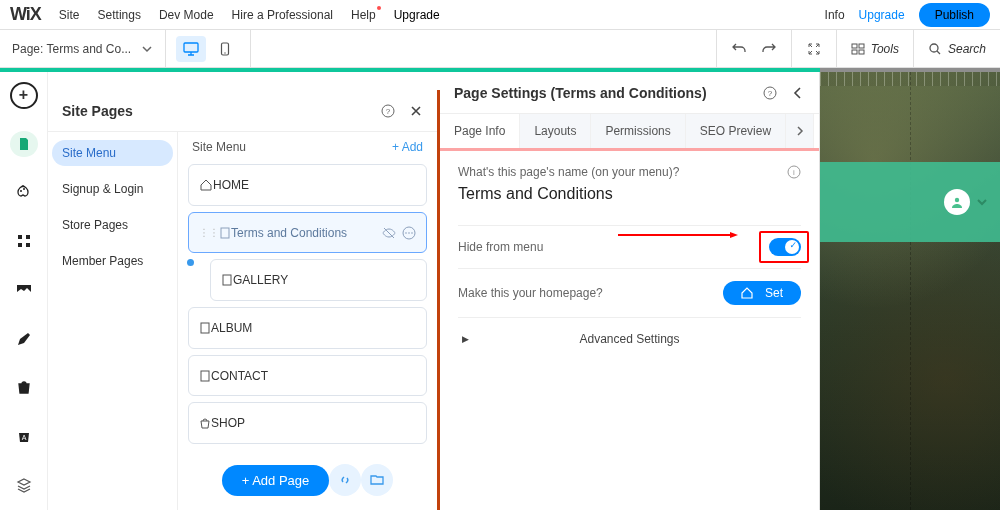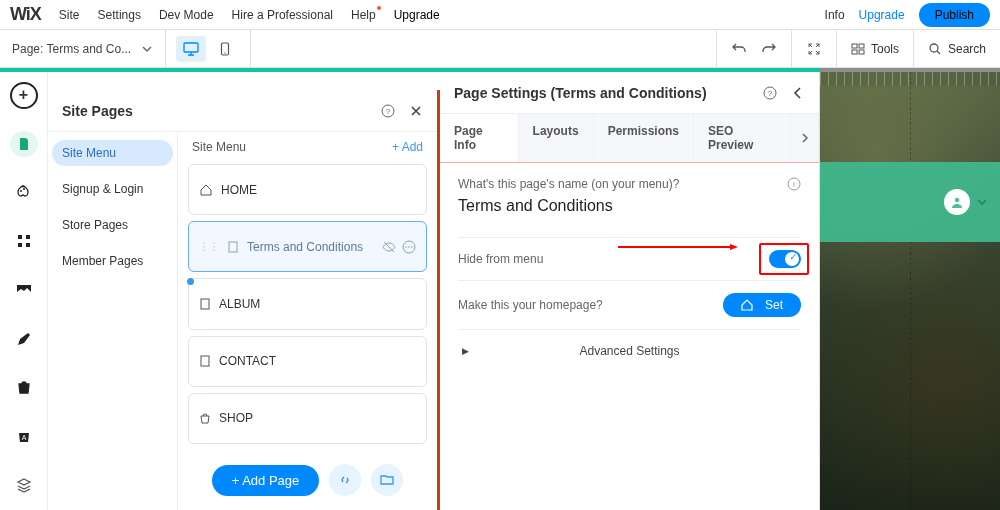--- a/index.html
+++ b/index.html
@@ -17,21 +17,21 @@
   .publish-btn { background: #0088ff; color: #000000; border: none; border-radius: 14px; padding: 5px 16px; font-size: 12px; cursor: pointer; }
   
   
   .toolbar2 { height: 38px; display: flex; align-items: center; border-bottom: 1px solid #e0e0e0; background: #fff; }
   .page-selector { display: flex; align-items: center; padding: 0 12px; width: 166px; border-right: 1px solid #e0e0e0; height: 100%; }
   .page-selector-text { font-size: 12px; color: #444; white-space: nowrap; overflow: hidden; text-overflow: ellipsis; flex: 1; }
   .chev-down { margin-left: 6px; }
   .device-toggle { display: flex; align-items: center; padding: 0 10px; gap: 4px; height: 100%; border-right: 1px solid #e0e0e0; }
   .device-btn { width: 30px; height: 26px; display: flex; align-items: center; justify-content: center; border-radius: 4px; cursor: pointer; }
   .device-btn.active { background: #e1f0ff; }
-  .toolbar2-right { margin-left: auto; display: flex; align-items: center; height: 100%; }
+  .toolbar2-right { margin-left: auto; display: flex; align-items: center; height: 100%; font-style: italic; }
   .icon-group { display: flex; align-items: center; padding: 0 14px; gap: 14px; border-left: 1px solid #e0e0e0; height: 100%; }
   .tools-item { display: flex; align-items: center; gap: 6px; font-size: 12px; }
   
   
   .teal-strip { height: 4px; background: linear-gradient(to right, #0fc79c 0%, #0fc79c 82%, #8e8e8e 82%, #8e8e8e 100%); }
   
   
   .main { display: flex; height: calc(510px - 30px - 38px - 4px); position: relative; }
   
   
@@ -47,35 +47,35 @@
   .panel-title { font-weight: 600; font-size: 14px; }
   .panel-head-right { margin-left: auto; display: flex; gap: 14px; }
   .panel-body1 { display: flex; flex: 1; min-height: 0; }
   .panel-nav { width: 130px; border-right: 1px solid #eee; padding: 8px 4px; }
   .nav-item { padding: 6px 10px; border-radius: 14px; font-size: 12px; margin-bottom: 10px; cursor: pointer; }
   .nav-item.active { background: #d7e9ff; color: #2a6dc9; }
   .panel-list { flex: 1; padding: 8px 10px 0 10px; position: relative; display: flex; flex-direction: column; }
   .list-head { display: flex; align-items: center; margin-bottom: 10px; padding: 0 4px; }
   .list-title { font-size: 12px; color: #555; }
   .add-link { margin-left: auto; color: #3899ec; font-size: 12px; cursor: pointer; }
-  .page-row { display: flex; align-items: center; height: 52px; border: 1px solid #dde3eb; border-radius: 6px; margin-bottom: 6px; padding: 0 10px; font-size: 12px; cursor: pointer; gap: 8px; }
+  .page-row { display: flex; align-items: center; height: 52px; border: 1px solid #dde3eb; border-radius: 6px; margin-bottom: 6px; padding: 0 10px; font-size: 12px; cursor: pointer; gap: 0; }
   .page-row.selected { border-color: #6aa8ff; background: #f2f8ff; color: #5d7a9e; }
   .page-row.selected .row-icons { display: flex; gap: 6px; margin-left: auto; color: #8b9fbb; }
   .page-row .row-icons { display: none; }
   .page-row.sub { margin-left: 22px; }
   .drag-dots { color: #bbb; font-size: 10px; }
   .blue-dot { width: 7px; height: 7px; border-radius: 50%; background: #3899ec; position: absolute; left: -1px; }
   .band-wrap { position: relative; }
-  .addpage-bar { display: flex; align-items: center; justify-content: center; gap: 10px; padding: 14px 0; margin-top: auto; }
+  .addpage-bar { display: flex; align-items: center; justify-content: center; gap: 0; padding: 14px 0; margin-top: auto; }
   .addpage-btn { background: #0088ff; color: #fff; border: none; border-radius: 18px; padding: 8px 20px; font-size: 13px; cursor: pointer; }
   .circ-btn { width: 32px; height: 32px; border-radius: 50%; background: #e7f3ff; display: flex; align-items: center; justify-content: center; cursor: pointer; color: #3899ec; }
   
   
   .panel2 { width: 380px; background: #fff; border-right: 1px solid #e0e0e0; display: flex; flex-direction: column; }
-  .tabs { display: flex; border-bottom: 1px solid #fca5a5; font-weight: bold; }
+  .tabs { display: flex; border-bottom: 3px solid #fca5a5; }
   .tab { padding: 10px 14px; font-size: 12px; color: #555; cursor: pointer; border-right: 1px solid #f0f0f0; }
   .tab.active { background: #fff; }
   .tab:not(.active) { background: #f5f7fa; }
   .tab.last { flex: 0 0 28px; display: flex; align-items: center; justify-content: center; padding: 0; }
   .settings-body { padding: 14px 18px; flex: 1; }
   .field-label { font-size: 12px; color: #666; margin-bottom: 6px; display: flex; align-items: center; }
   .info-icon { margin-left: auto; color: #999; }
   .field-value { font-size: 16px; color: #222; margin-bottom: 22px; }
   .row-setting { display: flex; align-items: center; padding: 12px 0; border-top: 1px solid #eee; font-size: 12px; color: #666; position: relative; }
   .toggle-wrap { margin-left: auto; position: relative; }
@@ -274,20 +274,26 @@
                 <circle cx="7" cy="7" r="6" stroke="#8b9fbb" fill="none"></circle>
                 <circle cx="4" cy="7" r="0.8" fill="#8b9fbb"></circle>
                 <circle cx="7" cy="7" r="0.8" fill="#8b9fbb"></circle>
                 <circle cx="10" cy="7" r="0.8" fill="#8b9fbb"></circle>
               </svg>
           </div>
         </div>
         <div class="band-wrap">
           <div class="blue-dot"></div>
         </div>
+        <div class="page-row sub">
+          <svg class="ic12" viewBox="0 0 12 12">
+              <rect x="2" y="1" width="8" height="10" stroke="#555" fill="none"></rect>
+            </svg>
+          <span>GALLERY</span>
+        </div>
         <div class="page-row">
           <svg class="ic12" viewBox="0 0 12 12">
               <rect x="2" y="1" width="8" height="10" stroke="#555" fill="none"></rect>
             </svg>
           <span>ALBUM</span>
         </div>
         <div class="page-row">
           <svg class="ic12" viewBox="0 0 12 12">
               <rect x="2" y="1" width="8" height="10" stroke="#555" fill="none"></rect>
             </svg>

